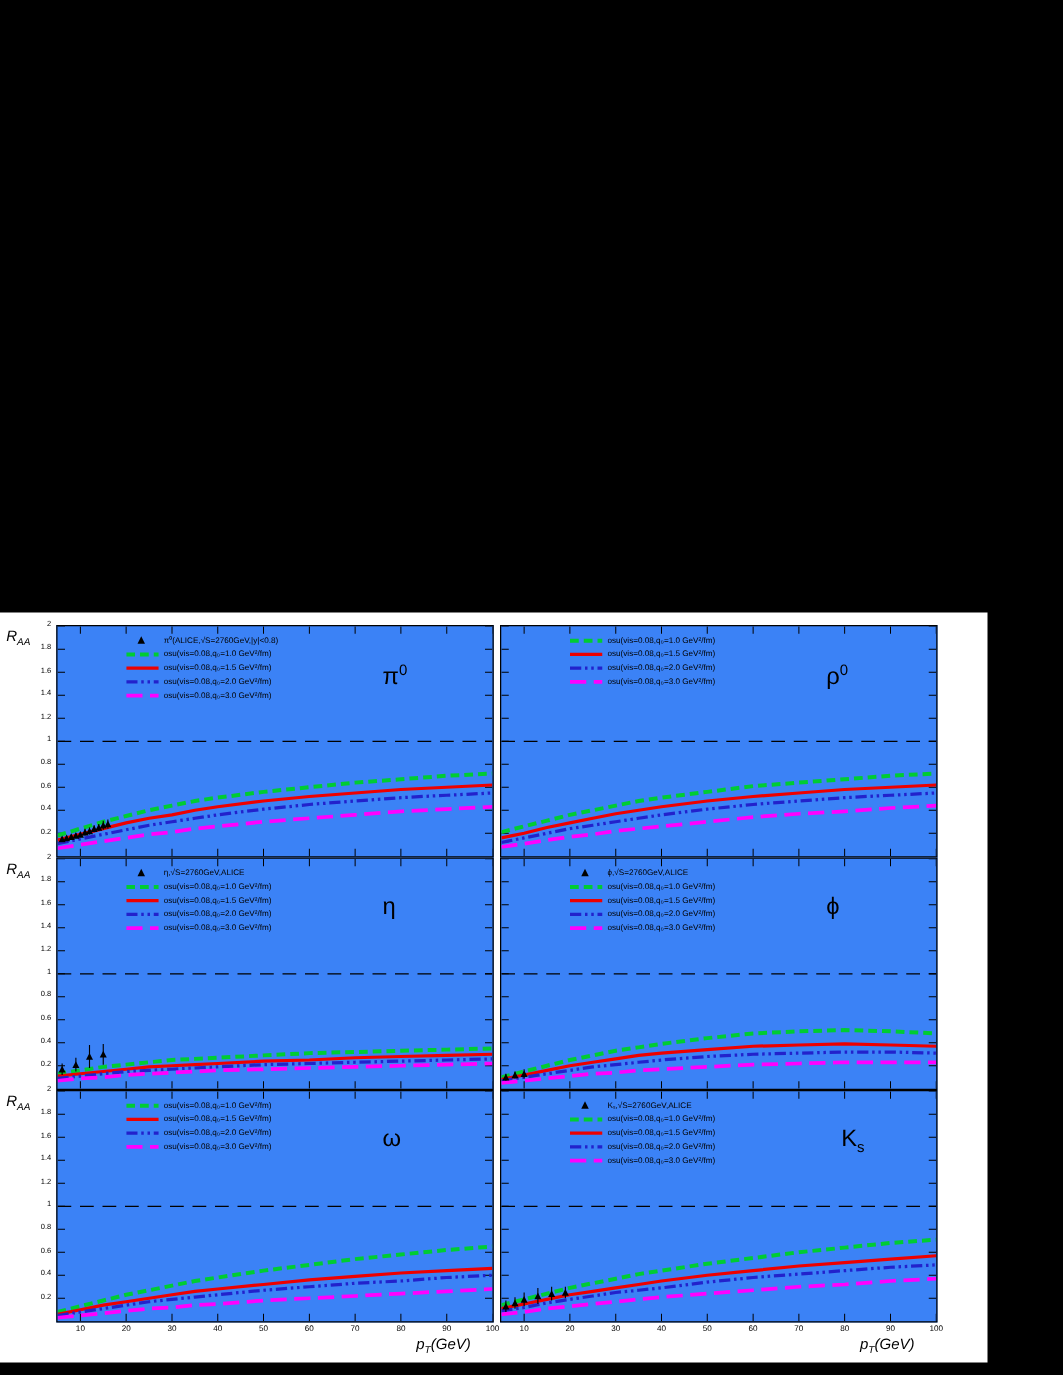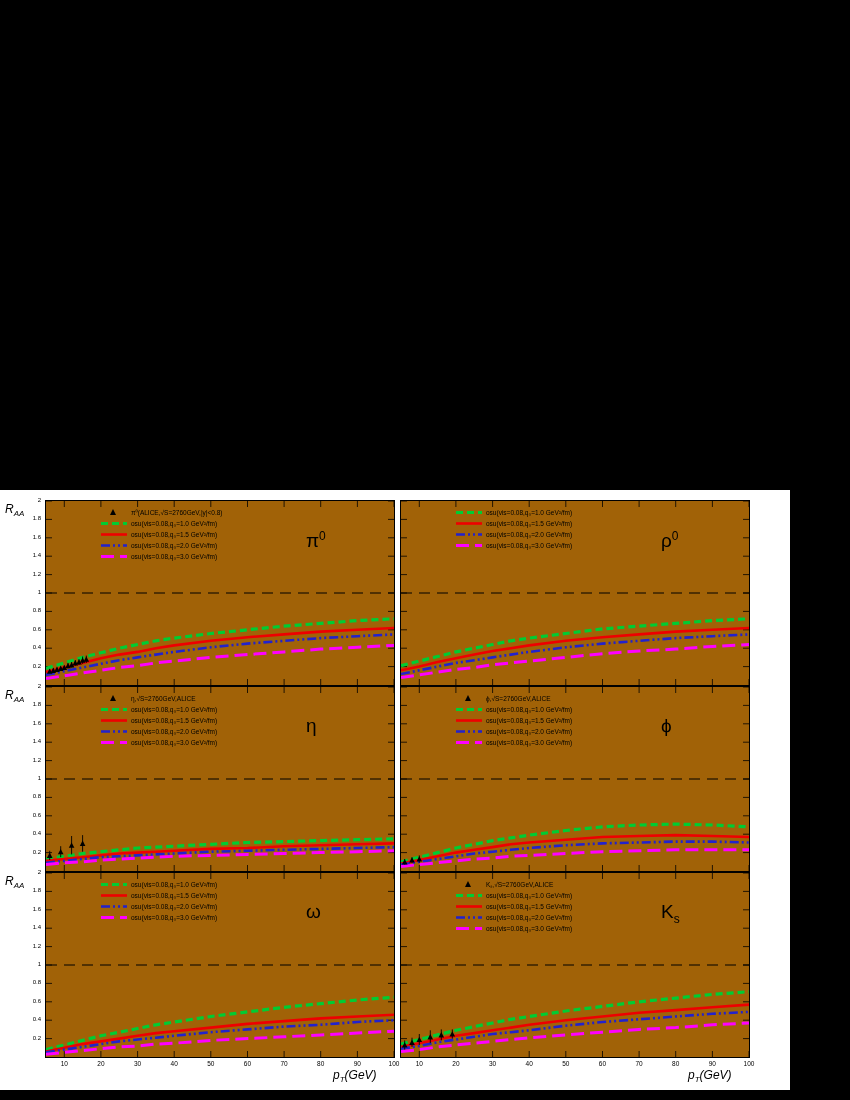--- a/index.html
+++ b/index.html
@@ -1,18 +1,18 @@
 <!DOCTYPE html>
 <html><head>
 <meta charset="utf-8">
 <style>
   html,body{margin:0;padding:0;background:#000;}
   body{width:850px;height:1100px;font-family:"Liberation Sans",sans-serif;overflow:hidden;}
   #figure{position:absolute;left:0;top:490px;width:790px;height:600px;background:#fff;}
-  .panel{position:absolute;background:#a16207;box-sizing:border-box;border:1px solid #000;}
+  .panel{position:absolute;background:#3b82f6;box-sizing:border-box;border:1px solid #000;}
   .plotarea{position:absolute;left:0;top:0;right:0;bottom:0;overflow:hidden;}
   svg{display:block;}
   .ylabel{position:absolute;font-size:12px;color:#000;font-style:italic;}
   .ylabel sub{font-size:8px;}
   .particle{position:absolute;font-size:19px;color:#000;}
   .particle sup{font-size:12px;}
   .particle sub{font-size:12px;}
   .legend{position:absolute;font-size:6.5px;color:#000;line-height:11px;}
   .legend .row{display:flex;align-items:center;height:11px;white-space:nowrap;}
   .legend .key{width:26px;height:9px;margin-right:4px;position:relative;flex:none;}
@@ -649,21 +649,21 @@
         </div>
         <div class="row">
           <span class="key">
             <svg width="26" height="9">
               <line x1="0" y1="4.5" x2="26" y2="4.5" stroke="#ff00ff" stroke-width="3" stroke-dasharray="13,6"></line>
             </svg>
           </span>
           <span class="txt">osu(vis=0.08,q₀=3.0 GeV²/fm)</span>
         </div>
       </div>
-      <div class="particle" style="left: 260px; top: 28px;">K<sub>s</sub></div>
+      <div class="particle" style="left: 272px; top: 28px;">K<sub>s</sub></div>
     </div>
     <div class="ticklab" style="left: 409.316px; top: 570px; width: 20px;">10</div>
     <div class="ticklab" style="left: 445.947px; top: 570px; width: 20px;">20</div>
     <div class="ticklab" style="left: 482.579px; top: 570px; width: 20px;">30</div>
     <div class="ticklab" style="left: 519.211px; top: 570px; width: 20px;">40</div>
     <div class="ticklab" style="left: 555.842px; top: 570px; width: 20px;">50</div>
     <div class="ticklab" style="left: 592.474px; top: 570px; width: 20px;">60</div>
     <div class="ticklab" style="left: 629.105px; top: 570px; width: 20px;">70</div>
     <div class="ticklab" style="left: 665.737px; top: 570px; width: 20px;">80</div>
     <div class="ticklab" style="left: 702.368px; top: 570px; width: 20px;">90</div>

